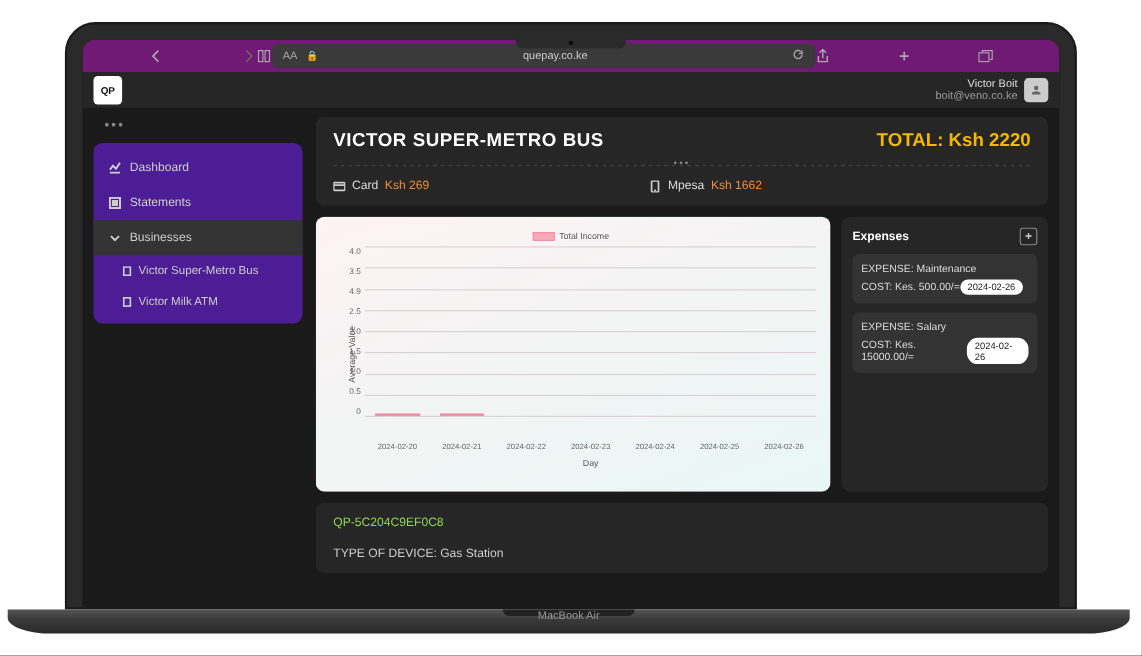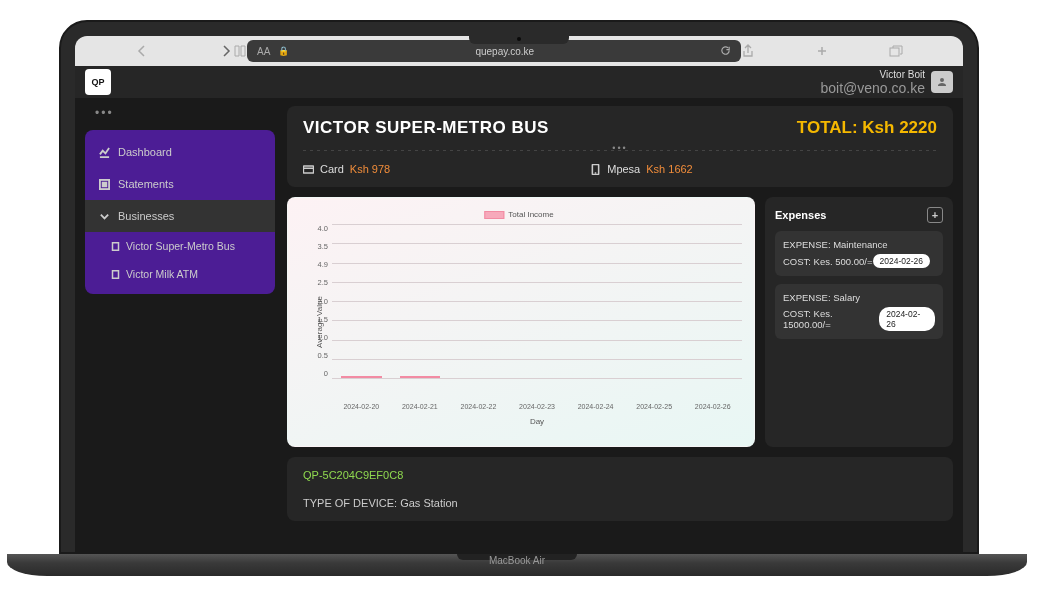--- a/index.html
+++ b/index.html
@@ -27,35 +27,35 @@
     display:flex; justify-content:center; align-items:flex-start; padding-top:2px;
     font-size:10px; color:#999;
   }
   .laptop-base::before {
     content:""; position:absolute; top:0; left:50%; transform:translateX(-50%);
     width:120px; height:6px; background:#222; border-radius:0 0 8px 8px;
   }
 
   
   .browser-chrome {
-    height: 30px; background: #e5e5e5; display: flex; align-items: center; padding: 0 60px; font-size: 11px; color: #aaa;
+    height: 30px; background: #701a75; display: flex; align-items: center; padding: 0 60px; font-size: 11px; color: #aaa;
   }
   .chrome-nav { display: flex; gap: 70px; }
   .chrome-icon { width: 14px; height: 14px; display: inline-flex; align-items:center; justify-content:center; }
   .urlbar { flex: 1; background: #3a3a3a; border-radius: 6px; height: 22px; display: flex; align-items: center; padding: 0 10px; gap: 8px; font-size:10px; }
   .urlbar .lock { font-size:9px; }
   .urlbar .url { flex:1; text-align:center; color:#ccc; }
   .chrome-right { display:flex; gap:60px; }
 
   
   .app { display:flex; flex-direction:column; height: calc(100% - 30px); background:#1a1a1a; }
   .topbar { height: 32px; background:#262626; display:flex; align-items:center; justify-content:space-between; padding:0 10px; }
   .logo-box { width:26px; height:26px; background:#fff; border-radius:4px; display:flex; align-items:center; justify-content:center; font-size:9px; font-weight:bold; color:#111; }
   .user-area { display:flex; align-items:center; gap:6px; text-align:right; color:#ddd; font-size:10px; }
-  .user-area .line2 { font-size:14px; color:#999; }
+  .user-area .line2 { font-size:10px; color:#999; }
   .avatar { width:22px; height:22px; background:#ccc; border-radius:4px; display:flex; align-items:center; justify-content:center; }
   .avatar svg { width:12px; height:12px; fill:#666; }
 
   .main { flex:1; display:flex; gap:12px; padding:8px 10px 0 10px; overflow:hidden; }
   .sidebar { width:190px; display:flex; flex-direction:column; gap:10px; }
   .brand {
     height: 86px; background: linear-gradient(135deg,#4aa84a,#8fd84f); border-radius:8px;
     display:flex; align-items:center; justify-content:center; color:#fff; font-weight:700; letter-spacing:1px; font-size:15px;
   }
   .dots { color:#888; font-size:12px; padding-left:10px; letter-spacing:2px; }
@@ -224,21 +224,21 @@
                 <div class="total">TOTAL: Ksh 2220</div>
               </div>
               <div class="separator"></div>
               <div class="payments">
                 <div class="pay-item">
                   <svg class="icon" viewBox="0 0 14 10">
                       <rect x="0.5" y="0.5" width="13" height="9" rx="1"></rect>
                       <path d="M0.5 3.5h13"></path>
                     </svg>
                   <span>Card</span>
-                  <span class="amt">Ksh 978</span>
+                  <span class="amt">Ksh 269</span>
                 </div>
                 <div class="pay-item">
                   <svg class="icon" viewBox="0 0 10 14">
                       <rect x="1" y="0.5" width="8" height="13" rx="1"></rect>
                       <path d="M4 11.5h2"></path>
                     </svg>
                   <span>Mpesa</span>
                   <span class="amt">Ksh 1662</span>
                 </div>
               </div>

